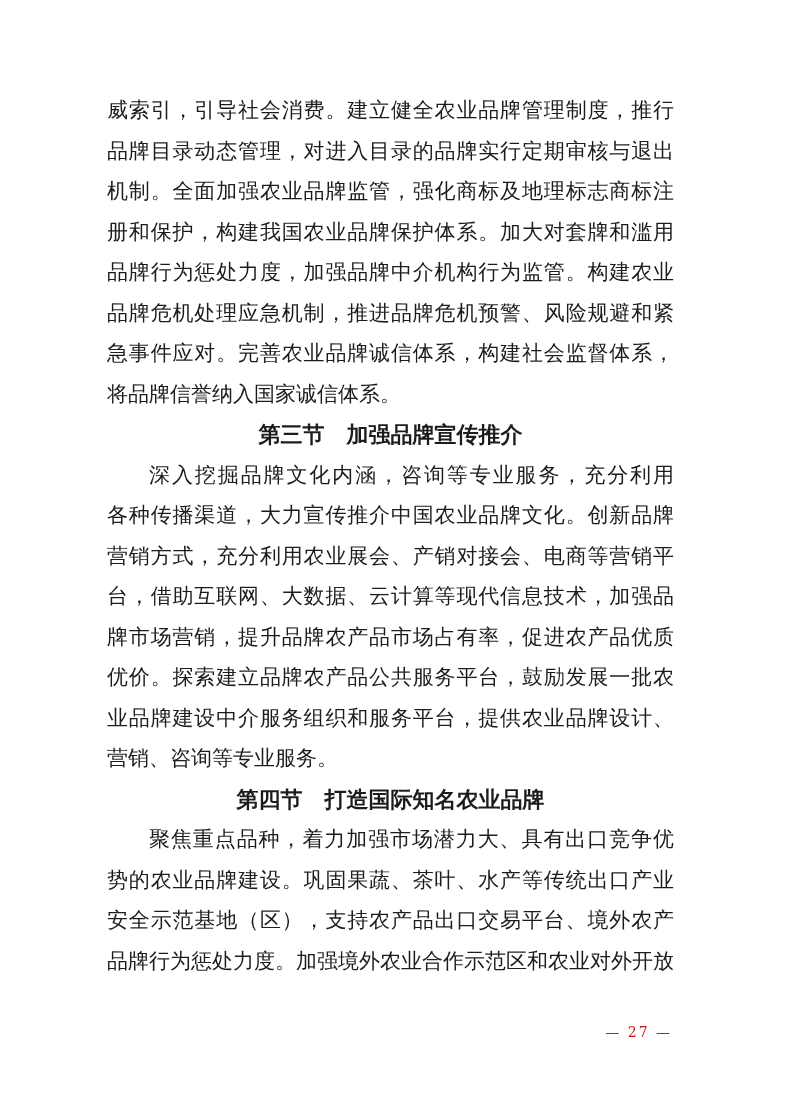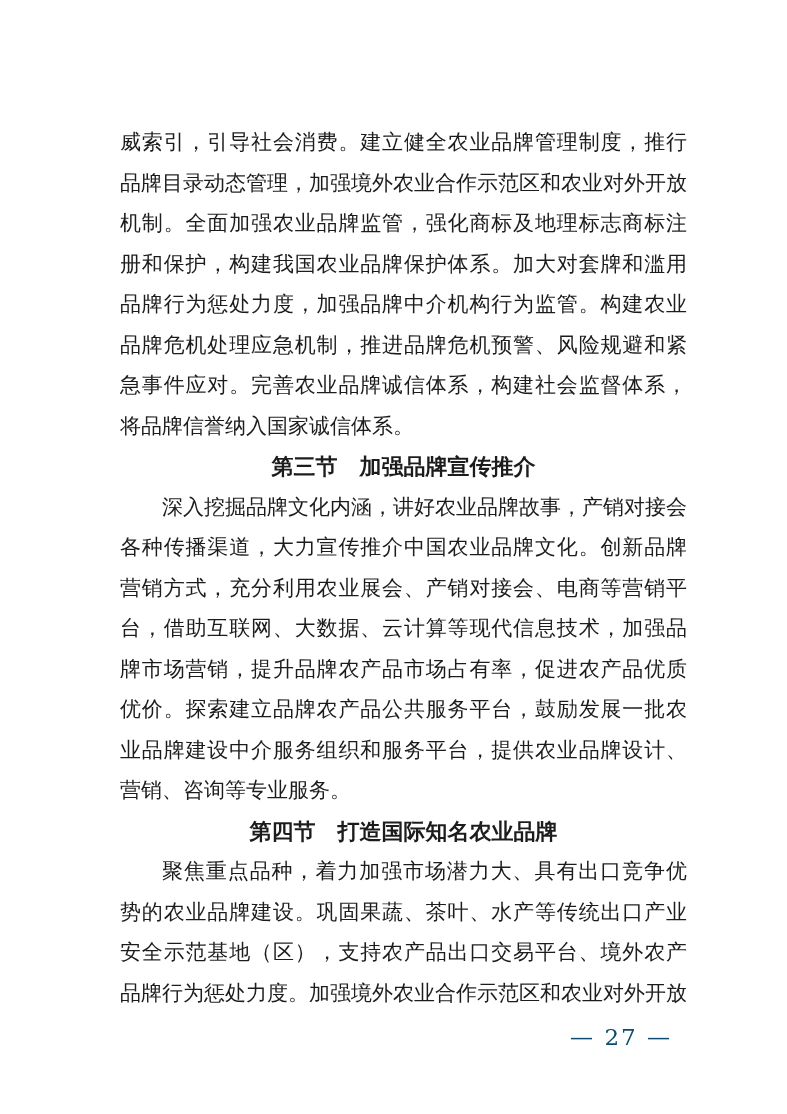--- a/index.html
+++ b/index.html
@@ -11,24 +11,23 @@
     position: relative;
     width: 787px;
     height: 1114px;
     background: #ffffff;
     overflow: hidden;
     font-family: "DejaVu Serif", "Liberation Serif", serif;
     color: #1c1c1c;
   }
   .text-block {
     position: absolute;
-    left: 120px;
+    left: 107px;
     top: 90px;
     width: 567px;
-    margin-top: 32px;
   }
   .line {
     height: 40.5px;
     line-height: 40.5px;
     font-size: 21px;
     text-align: justify;
     text-align-last: justify;
     white-space: nowrap;
     overflow: visible;
   }
@@ -45,47 +44,47 @@
     font-size: 22px;
     font-weight: bold;
     text-align: left;
     text-align-last: center;
     white-space: nowrap;
   }
   .page-number {
     position: absolute;
     top: 1024px;
     right: 115px;
-    font-size: 23px;
+    font-size: 14px;
     letter-spacing: 2px;
-    color: #0c4a6e;
+    color: #b91c1c;
     text-align: left;
   }
 </style>
 </head>
 <body>
 
 <div class="page">
   <div class="text-block">
 
     <div>
       <div class="line">威索引，引导社会消费。建立健全农业品牌管理制度，推行</div>
-      <div class="line">品牌目录动态管理，加强境外农业合作示范区和农业对外开放</div>
+      <div class="line">品牌目录动态管理，对进入目录的品牌实行定期审核与退出</div>
       <div class="line">机制。全面加强农业品牌监管，强化商标及地理标志商标注</div>
       <div class="line">册和保护，构建我国农业品牌保护体系。加大对套牌和滥用</div>
       <div class="line">品牌行为惩处力度，加强品牌中介机构行为监管。构建农业</div>
       <div class="line">品牌危机处理应急机制，推进品牌危机预警、风险规避和紧</div>
       <div class="line">急事件应对。完善农业品牌诚信体系，构建社会监督体系，</div>
       <div class="line last">将品牌信誉纳入国家诚信体系。</div>
     </div>
 
     <div class="heading">第三节　加强品牌宣传推介</div>
 
     <div>
-      <div class="line indent">深入挖掘品牌文化内涵，讲好农业品牌故事，产销对接会</div>
+      <div class="line indent">深入挖掘品牌文化内涵，咨询等专业服务，充分利用</div>
       <div class="line">各种传播渠道，大力宣传推介中国农业品牌文化。创新品牌</div>
       <div class="line">营销方式，充分利用农业展会、产销对接会、电商等营销平</div>
       <div class="line">台，借助互联网、大数据、云计算等现代信息技术，加强品</div>
       <div class="line">牌市场营销，提升品牌农产品市场占有率，促进农产品优质</div>
       <div class="line">优价。探索建立品牌农产品公共服务平台，鼓励发展一批农</div>
       <div class="line">业品牌建设中介服务组织和服务平台，提供农业品牌设计、</div>
       <div class="line last">营销、咨询等专业服务。</div>
     </div>
 
     <div class="heading">第四节　打造国际知名农业品牌</div>

